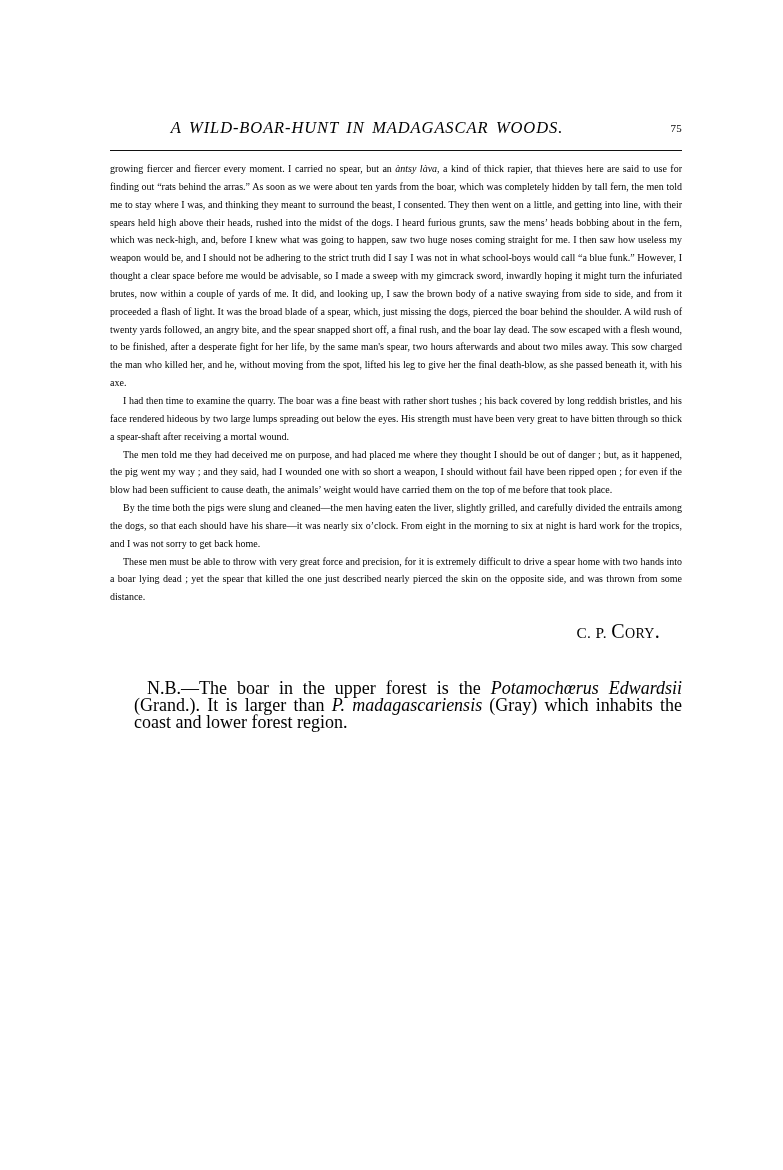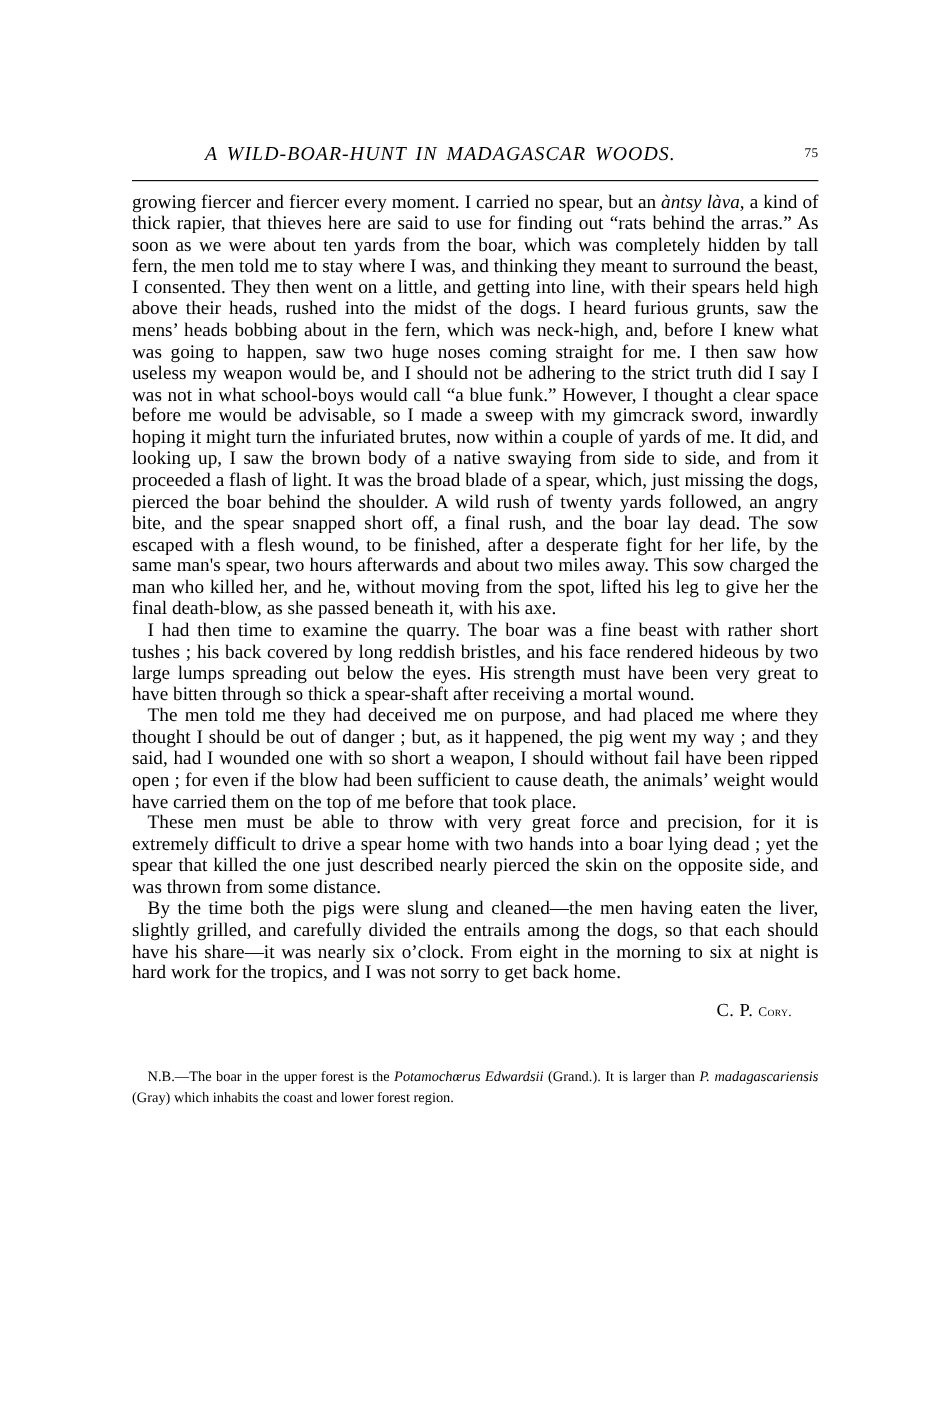--- a/index.html
+++ b/index.html
@@ -60,21 +60,21 @@
     margin-top: 6px;
     border: 0;
     border-top: 1.6px solid #111;
     width: 100%;
     padding: 0;
   }
 
   
   .body-text {
     margin-top: 9px;
-    font-size: 16px;
+    font-size: 10px;
     line-height: 17.85px;
     text-align: justify;
     text-justify: inter-word;
     -webkit-hyphens: none;
     hyphens: none;
   }
   .body-text p {
     margin: 0;
     text-indent: 13px;
   }
@@ -89,34 +89,35 @@
   
   .signature {
     margin-top: 14px;
     text-align: right;
     padding-right: 22px;
     font-size: 15.4px;
     letter-spacing: 0.4px;
   }
   .smallcaps {
     font-variant: small-caps;
-    font-size: 11px;
+    font-size: 20px;
     letter-spacing: 0.3px;
   }
 
   
   .nb {
     margin-top: 37px;
-    font-size: 12px;
+    font-size: 18px;
     line-height: 17px;
     text-align: justify;
     text-justify: inter-word;
     text-indent: 13px;
     -webkit-hyphens: none;
     hyphens: none;
+    margin-left: 24px;
   }
 </style>
 </head>
 <body>
 
 <div class="page">
   <div class="content">
 
     <div class="runhead">
       <div class="runhead-title">A WILD-BOAR-HUNT IN MADAGASCAR WOODS.</div>
@@ -126,23 +127,23 @@
     <hr class="rule">
 
     <div class="body-text">
 
       <p class="first"><span>growing fiercer and fiercer every moment.  I carried no spear, but an </span><i>àntsy làva</i><span>, a kind of thick rapier, that thieves here are said to use for finding out “rats behind the arras.”  As soon as we were about ten yards from the boar, which was completely hidden by tall fern, the men told me to stay where I was, and thinking they meant to surround the beast, I consented.  They then went on a little, and getting into line, with their spears held high above their heads, rushed into the midst of the dogs.  I heard furious grunts, saw the mens’ heads bobbing about in the fern, which was neck-high, and, before I knew what was going to happen, saw two huge noses coming straight for me.  I then saw how useless my weapon would be, and I should not be adhering to the strict truth did I say I was not in what school-boys would call “a blue funk.” However, I thought a clear space before me would be advisable, so I made a sweep with my gimcrack sword, inwardly hoping it might turn the infuriated brutes, now within a couple of yards of me.  It did, and looking up, I saw the brown body of a native swaying from side to side, and from it proceeded a flash of light.  It was the broad blade of a spear, which, just missing the dogs, pierced the boar behind the shoulder. A wild rush of twenty yards followed, an angry bite, and the spear snapped short off, a final rush, and the boar lay dead.  The sow escaped with a flesh wound, to be finished, after a desperate fight for her life, by the same man's spear, two hours afterwards and about two miles away. This sow charged the man who killed her, and he, without moving from the spot, lifted his leg to give her the final death-blow, as she passed beneath it, with his axe.</span></p>
 
       <p>I had then time to examine the quarry.  The boar was a fine beast with rather short tushes ; his back covered by long reddish bristles, and his face rendered hideous by two large lumps spreading out below the eyes.  His strength must have been very great to have bitten through so thick a spear-shaft after receiving a mortal wound.</p>
 
       <p>The men told me they had deceived me on purpose, and had placed me where they thought I should be out of danger ; but, as it happened, the pig went my way ; and they said, had I wounded one with so short a weapon, I should without fail have been ripped open ; for even if the blow had been sufficient to cause death, the animals’ weight would have carried them on the top of me before that took place.</p>
 
+      <p>By the time both the pigs were slung and cleaned—the men having eaten the liver, slightly grilled, and carefully divided the entrails among the dogs, so that each should have his share—it was nearly six o’clock. From eight in the morning to six at night is hard work for the tropics, and I was not sorry to get back home.</p>
+
       <p>These men must be able to throw with very great force and precision, for it is extremely difficult to drive a spear home with two hands into a boar lying dead ; yet the spear that killed the one just described nearly pierced the skin on the opposite side, and was thrown from some distance.</p>
-
-      <p>By the time both the pigs were slung and cleaned—the men having eaten the liver, slightly grilled, and carefully divided the entrails among the dogs, so that each should have his share—it was nearly six o’clock. From eight in the morning to six at night is hard work for the tropics, and I was not sorry to get back home.</p>
 
     </div>
 
     <div class="signature"><span>C. P. </span><span class="smallcaps">Cory.</span></div>
 
     <div class="nb"><span>N.B.—The boar in the upper forest is the </span><i>Potamochœrus Edwardsii</i><span> (Grand.).  It is larger than </span><i>P. madagascariensis</i><span> (Gray) which inhabits the coast and lower forest region.</span></div>
 
   </div>
 </div>
 

